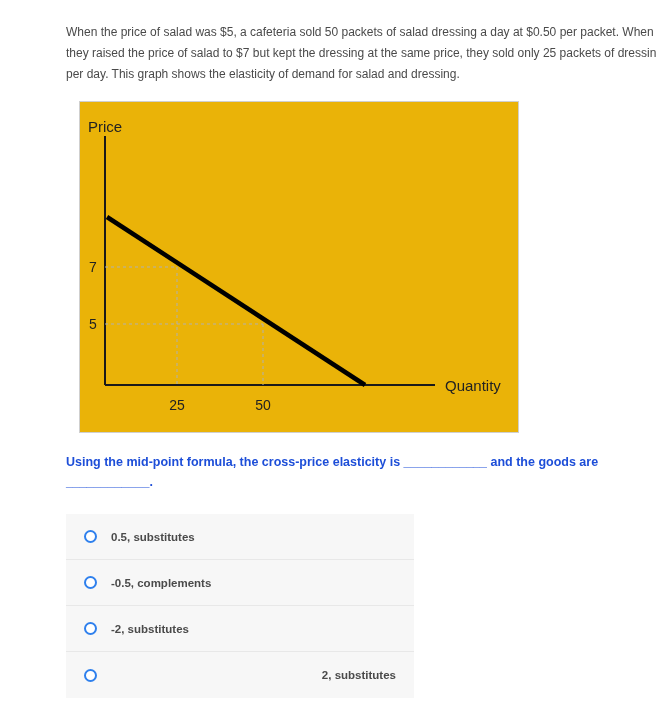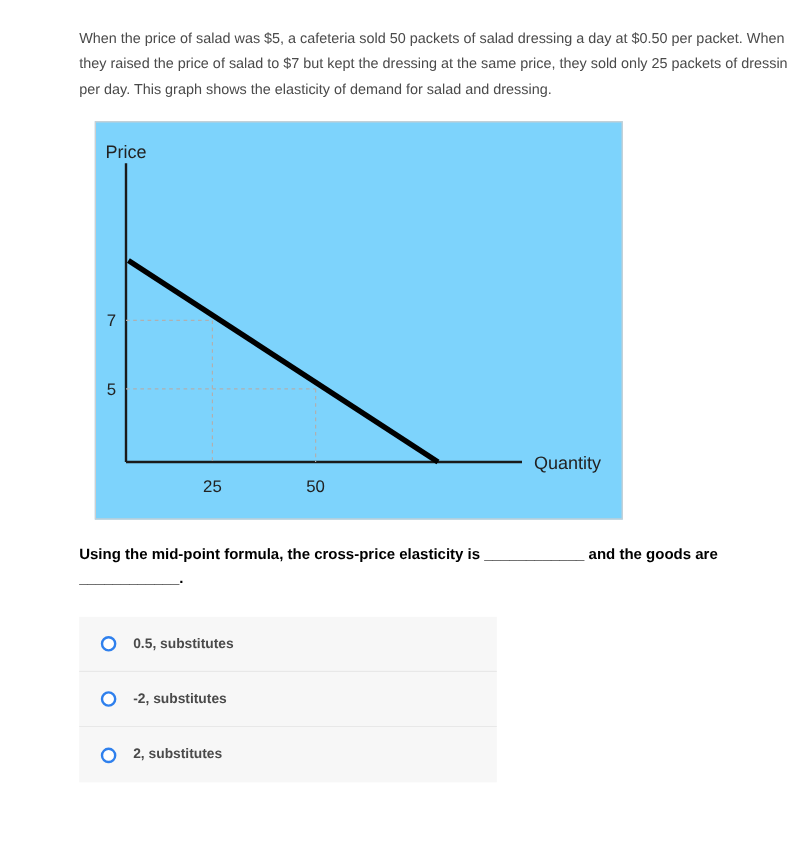--- a/index.html
+++ b/index.html
@@ -18,51 +18,51 @@
     line-height: 21px;
     color: #4a4a4a;
   }
 
   .graph-box {
     margin-top: 16px;
     margin-left: 13px;
     width: 440px;
     height: 332px;
     border: 1px solid #cfcfcf;
-    background: #7dd3fc;
+    background: #eab308;
   }
   .graph-box svg { display: block; }
   .axis { stroke: #1a1a1a; stroke-width: 2; }
   .demand { stroke: #000; stroke-width: 4.5; }
   .guide { stroke: #b0b0b0; stroke-width: 1; stroke-dasharray: 3,3; }
   .glabel { font-family: "Liberation Sans", sans-serif; fill: #222; }
 
   .question {
     margin-top: 19px;
     width: 565px;
     font-size: 12.5px;
     font-weight: bold;
     line-height: 20px;
-    color: #000000;
+    color: #1d4ed8;
   }
 
   .options {
     margin-top: 22px;
     width: 348px;
   }
   .option {
     display: flex;
     align-items: center;
     height: 46px;
     padding: 0 18px;
     background: #f7f7f7;
     border-bottom: 1px solid #e8e8e8;
     cursor: pointer;
   }
-  .option:last-child { border-bottom: none; }
+  .option:last-child { border-bottom: none; justify-content: space-between; }
   .radio {
     width: 13px; height: 13px;
     border: 2px solid #2f80ed;
     border-radius: 50%;
     background: #fff;
     flex: none;
     margin-right: 14px;
   }
   .option-label {
     font-size: 11.5px;
@@ -101,20 +101,24 @@
 
   <p class="question">Using the mid-point formula, the cross-price elasticity is ____________ and the goods are ____________.</p>
 
   <div class="options">
     <div class="option">
       <span class="radio"></span>
       <span class="option-label">0.5, substitutes</span>
     </div>
     <div class="option">
       <span class="radio"></span>
+      <span class="option-label">-0.5, complements</span>
+    </div>
+    <div class="option">
+      <span class="radio"></span>
       <span class="option-label">-2, substitutes</span>
     </div>
     <div class="option">
       <span class="radio"></span>
       <span class="option-label">2, substitutes</span>
     </div>
   </div>
 
 </div>
 

